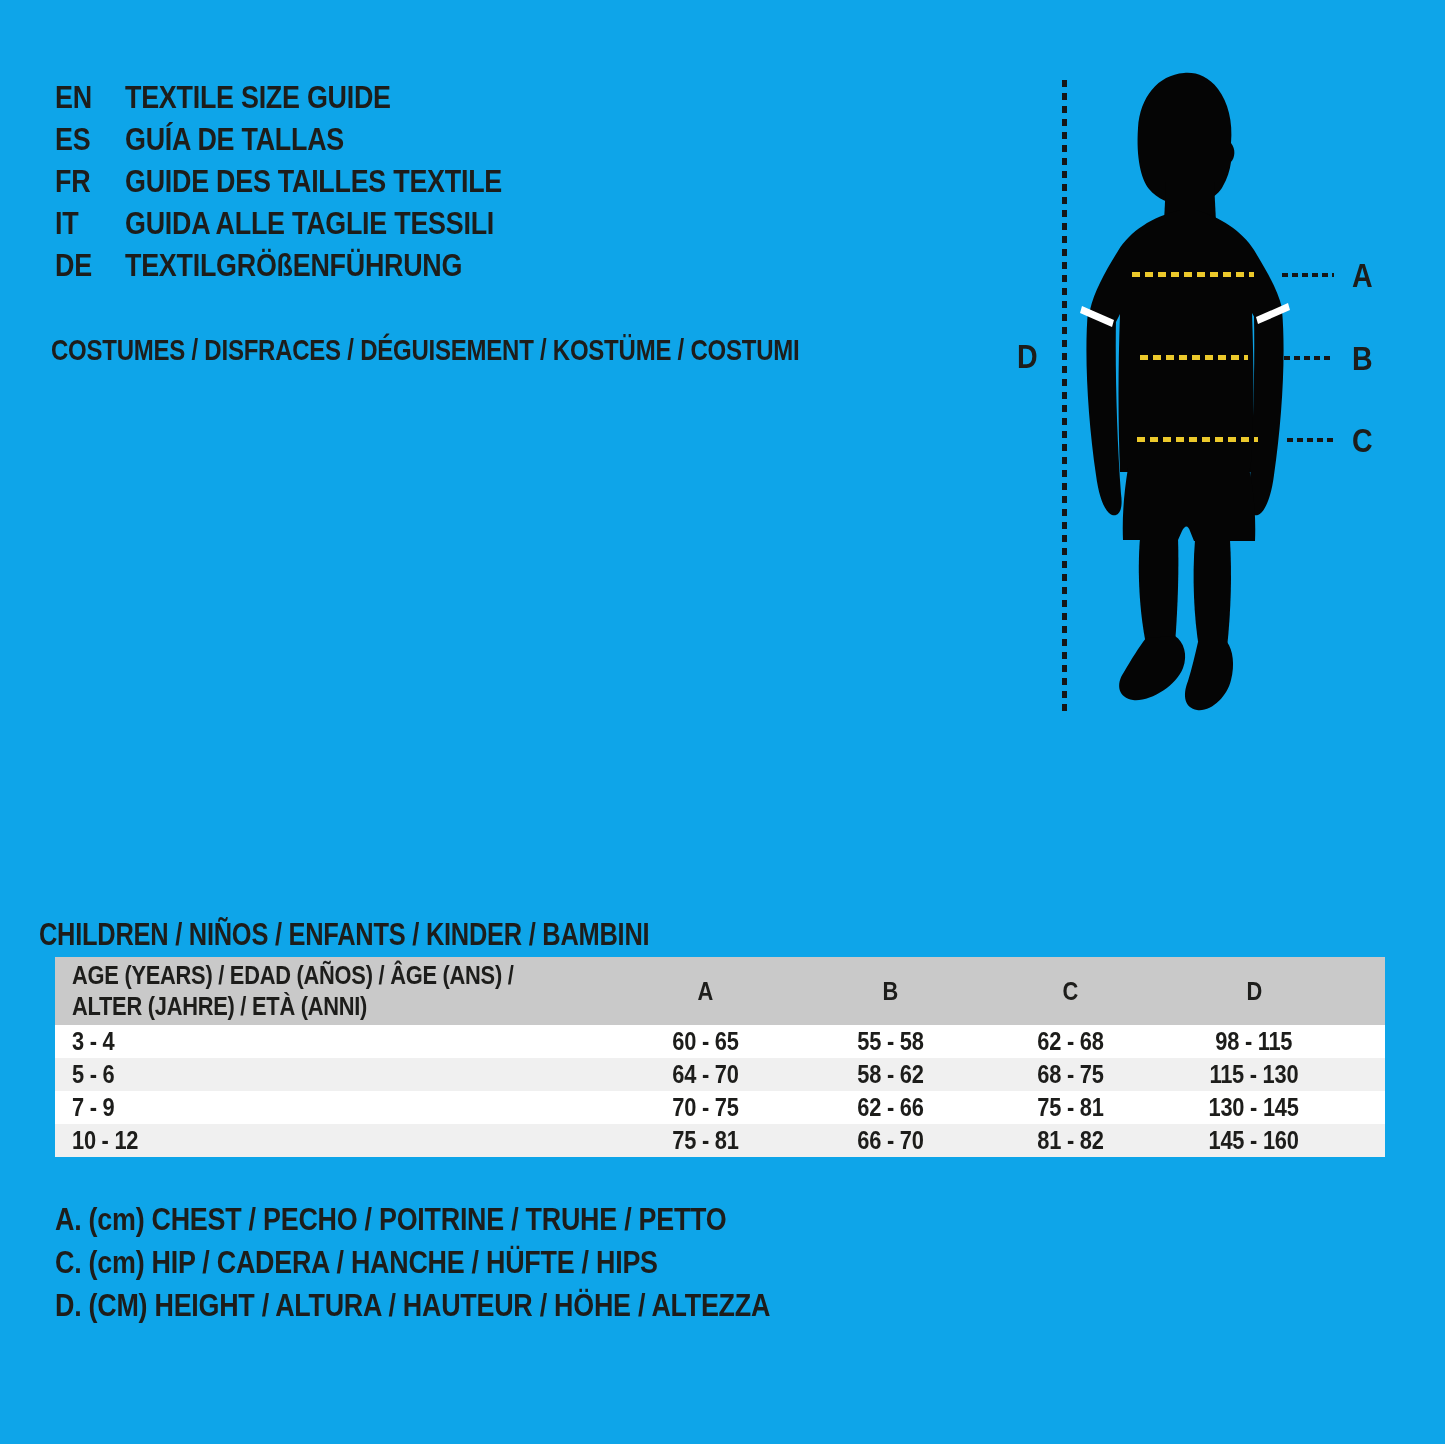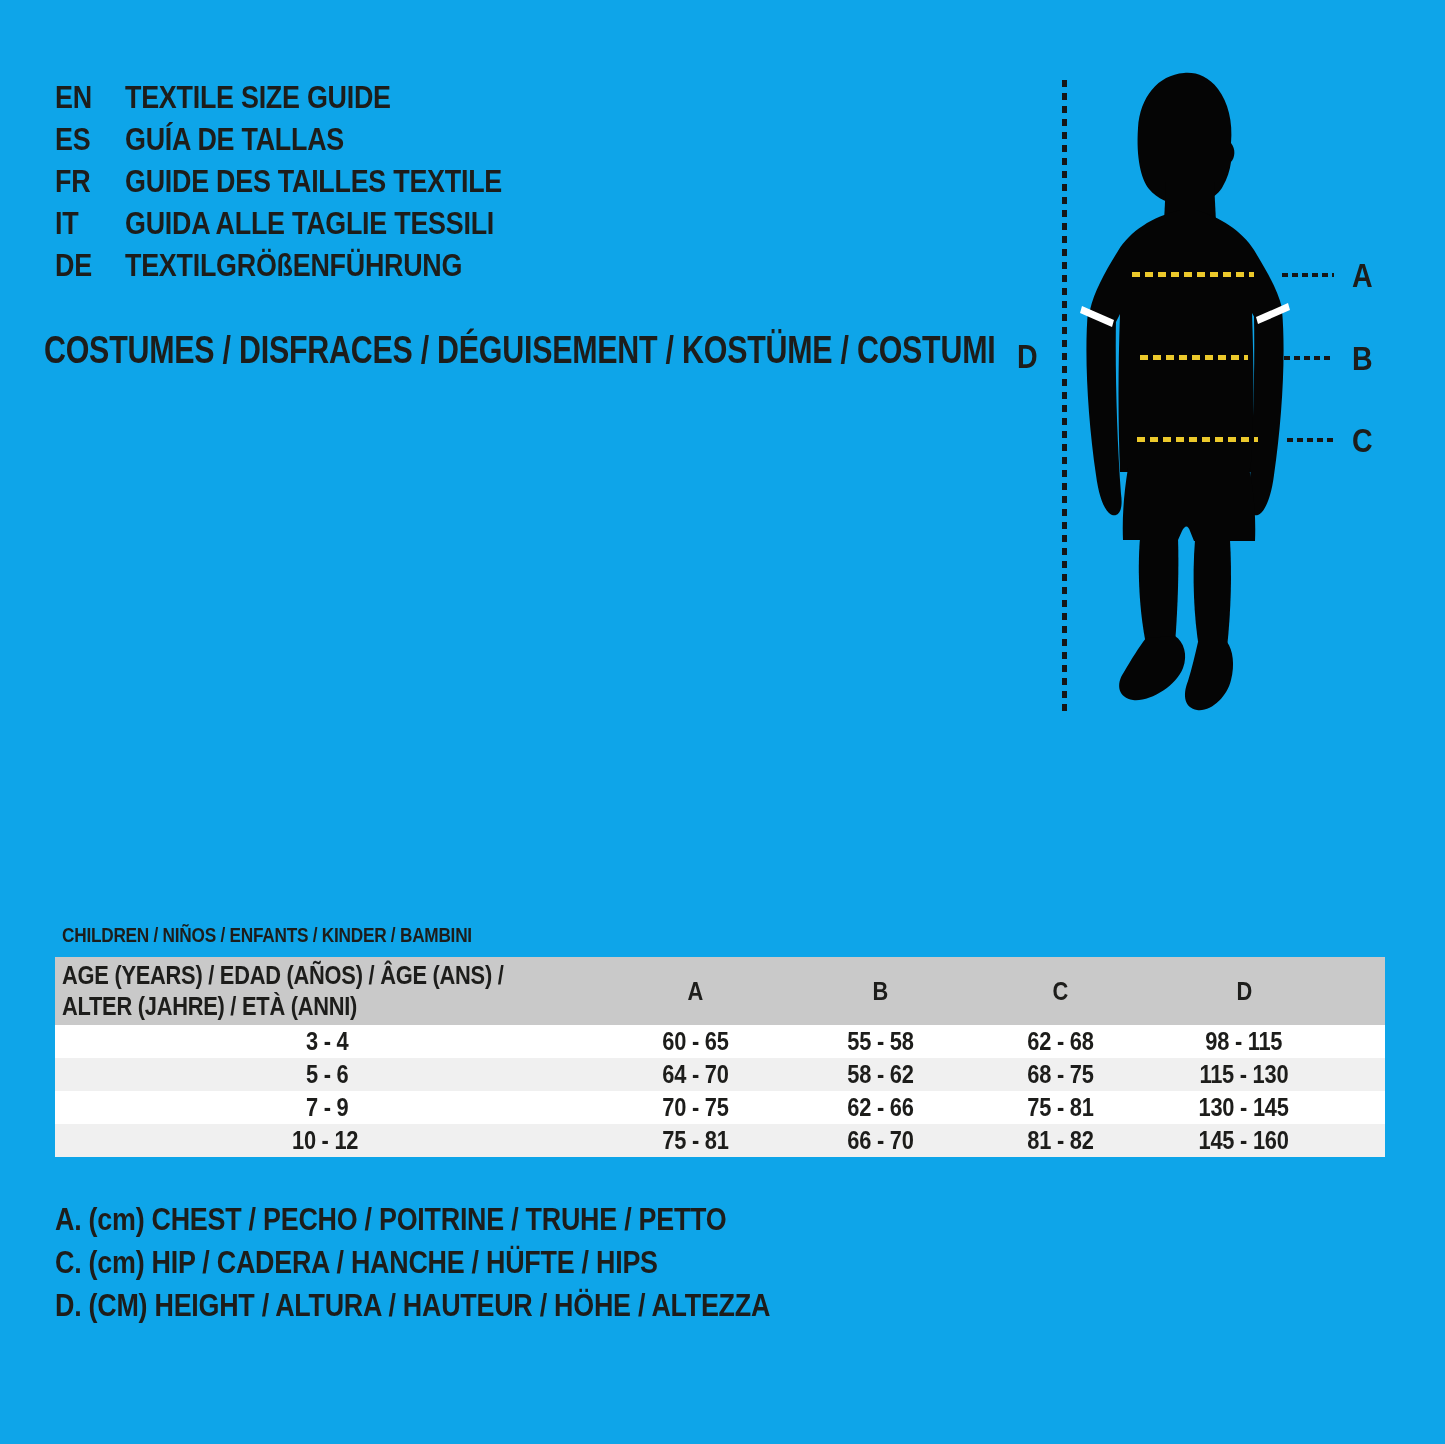--- a/index.html
+++ b/index.html
@@ -14,21 +14,21 @@
   
   .cond-l{display:inline-block;transform:scaleX(.84);transform-origin:0 50%;white-space:nowrap;letter-spacing:-.3px;}
   .cond-c{display:inline-block;transform:scaleX(.84);transform-origin:50% 50%;white-space:nowrap;letter-spacing:-.3px;}
 
   
   .langs{position:absolute;left:55px;top:76px;}
   .lang-row{display:flex;height:42px;line-height:42px;font-size:32px;font-weight:700;}
   .lang-code{width:70px;}
 
   
-  .costumes-title{position:absolute;left:44px;top:330px;font-size:38px;font-weight:700;line-height:40px;}
+  .costumes-title{position:absolute;left:51px;top:330px;font-size:30px;font-weight:700;line-height:40px;}
 
   
   .fig-vline{position:absolute;left:1062px;top:80px;width:5px;height:633px;
     background:repeating-linear-gradient(180deg,#161616 0 7px,transparent 7px 13px);}
   .silhouette{position:absolute;left:1080px;top:70px;}
   .dash-yellow{position:absolute;height:5px;
     background:repeating-linear-gradient(90deg,#ecc92b 0 8px,transparent 8px 13px);}
   .dash-black{position:absolute;height:4px;
     background:repeating-linear-gradient(90deg,#161616 0 6px,transparent 6px 10px);}
   .chest-line{left:1132px;top:272px;width:122px;}
@@ -38,28 +38,28 @@
   .leader-b{left:1284px;top:356px;width:50px;}
   .leader-c{left:1287px;top:438px;width:47px;}
   .marker-label{position:absolute;width:44px;height:36px;line-height:36px;
     font-size:34px;font-weight:700;text-align:center;}
   .label-a{left:1340px;top:257px;}
   .label-b{left:1340px;top:340px;}
   .label-c{left:1340px;top:422px;}
   .label-d{left:1005px;top:338px;}
 
   
-  .children-title{position:absolute;left:62px;top:918px;font-size:21px;font-weight:700;line-height:34px;}
+  .children-title{position:absolute;left:39px;top:918px;font-size:31px;font-weight:700;line-height:34px;}
   .size-table{position:absolute;left:55px;top:957px;width:1330px;font-weight:700;}
-  .t-row{display:grid;grid-template-columns:545px 190px 180px 180px 188px 47px;align-items:center;}
+  .t-row{display:grid;grid-template-columns:545px 190px 180px 180px 188px 47px;align-items:center;padding-left:10px;}
   .t-head{height:68px;background:#c9c9c9;font-size:26px;}
   .t-head .age{line-height:31px;padding-left:7px;align-self:center;}
   .t-data{height:33px;background:#ffffff;font-size:26px;line-height:33px;}
   .t-data.alt{background:#f0f0f0;}
-  .t-data .age{padding-left:7px;text-align:center;}
+  .t-data .age{padding-left:7px;}
   .c.val{text-align:center;}
 
   
   .legend{position:absolute;left:55px;top:1198px;font-size:32px;font-weight:700;}
   .legend-line{height:43px;line-height:43px;}
 </style>
 </head>
 <body>
 
 <div class="canvas">

